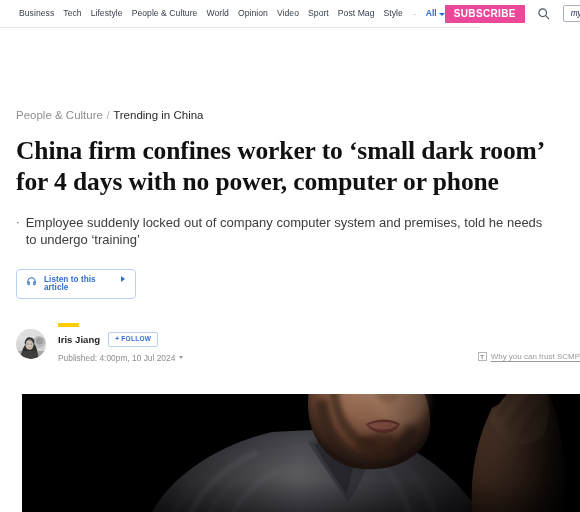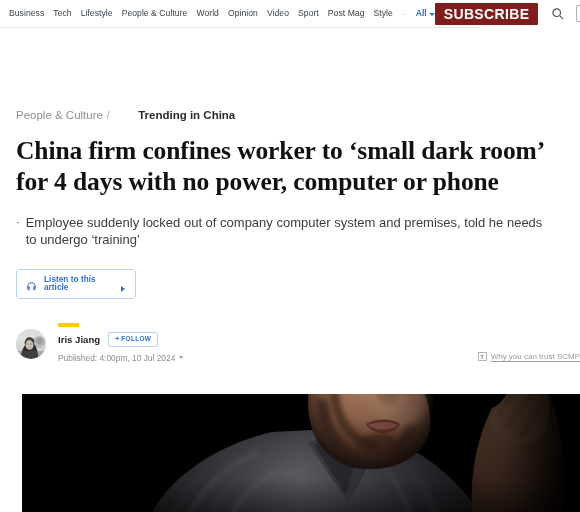--- a/index.html
+++ b/index.html
@@ -17,21 +17,21 @@
 
   
   .navbar {
     position: relative;
     height: 28px;
     width: 480px;
     background: #ffffff;
     border-bottom: 1px solid #e6e6e6;
     display: flex;
     align-items: center;
-    padding: 0 9px;
+    padding: 0 19px;
   }
   .nav-links {
     display: flex;
     align-items: center;
     gap: 9px;
     flex: 0 0 auto;
   }
   .nav-link {
     font-size: 8.6px;
     color: #38404d;
@@ -64,23 +64,23 @@
   }
 
   .nav-right {
     margin-left: auto;
     display: flex;
     align-items: center;
     gap: 12px;
     padding-right: 2px;
   }
   .subscribe-btn {
-    background: #7f1d1d;
+    background: #ec4899;
     color: #ffffff;
-    font-size: 14px;
+    font-size: 10px;
     font-weight: bold;
     letter-spacing: 0.35px;
     padding: 4px 9px 4px 9px;
     border: none;
     border-radius: 1px;
     cursor: pointer;
     line-height: 1;
     font-family: "Liberation Sans", sans-serif;
   }
   .search-icon {
@@ -109,21 +109,21 @@
     margin-top: 82px;
     font-size: 11.5px;
     line-height: 1;
     color: #8c8c8c;
     display: flex;
     align-items: baseline;
     gap: 0px;
   }
   .bc-section { color: #8f8f8f; cursor: pointer; }
   .bc-slash { color: #b0b0b0; margin: 0 3.5px; }
-  .bc-current { color: #2b2b2b; font-weight: bold; cursor: pointer; margin-left: 25px; }
+  .bc-current { color: #2b2b2b; font-weight: normal; cursor: pointer; }
 
   .headline {
     margin: 13px 0 16px 0;
     font-family: "Liberation Serif", serif;
     font-weight: bold;
     font-size: 25.5px;
     line-height: 1.24;
     color: #111111;
     letter-spacing: -0.1px;
     max-width: 560px;
@@ -143,21 +143,21 @@
   }
   .summary-text {
     font-size: 13px;
     line-height: 17px;
     color: #3d3d3d;
   }
 
   .listen-btn {
     margin-top: 21px;
     display: inline-flex;
-    align-items: flex-end;
+    align-items: flex-start;
     gap: 7px;
     border: 1px solid #b7d0f2;
     border-radius: 4px;
     padding: 6px 10px 6px 9px;
     cursor: pointer;
     background: #ffffff;
     width: 120px;
   }
   .listen-label {
     font-size: 8.2px;

